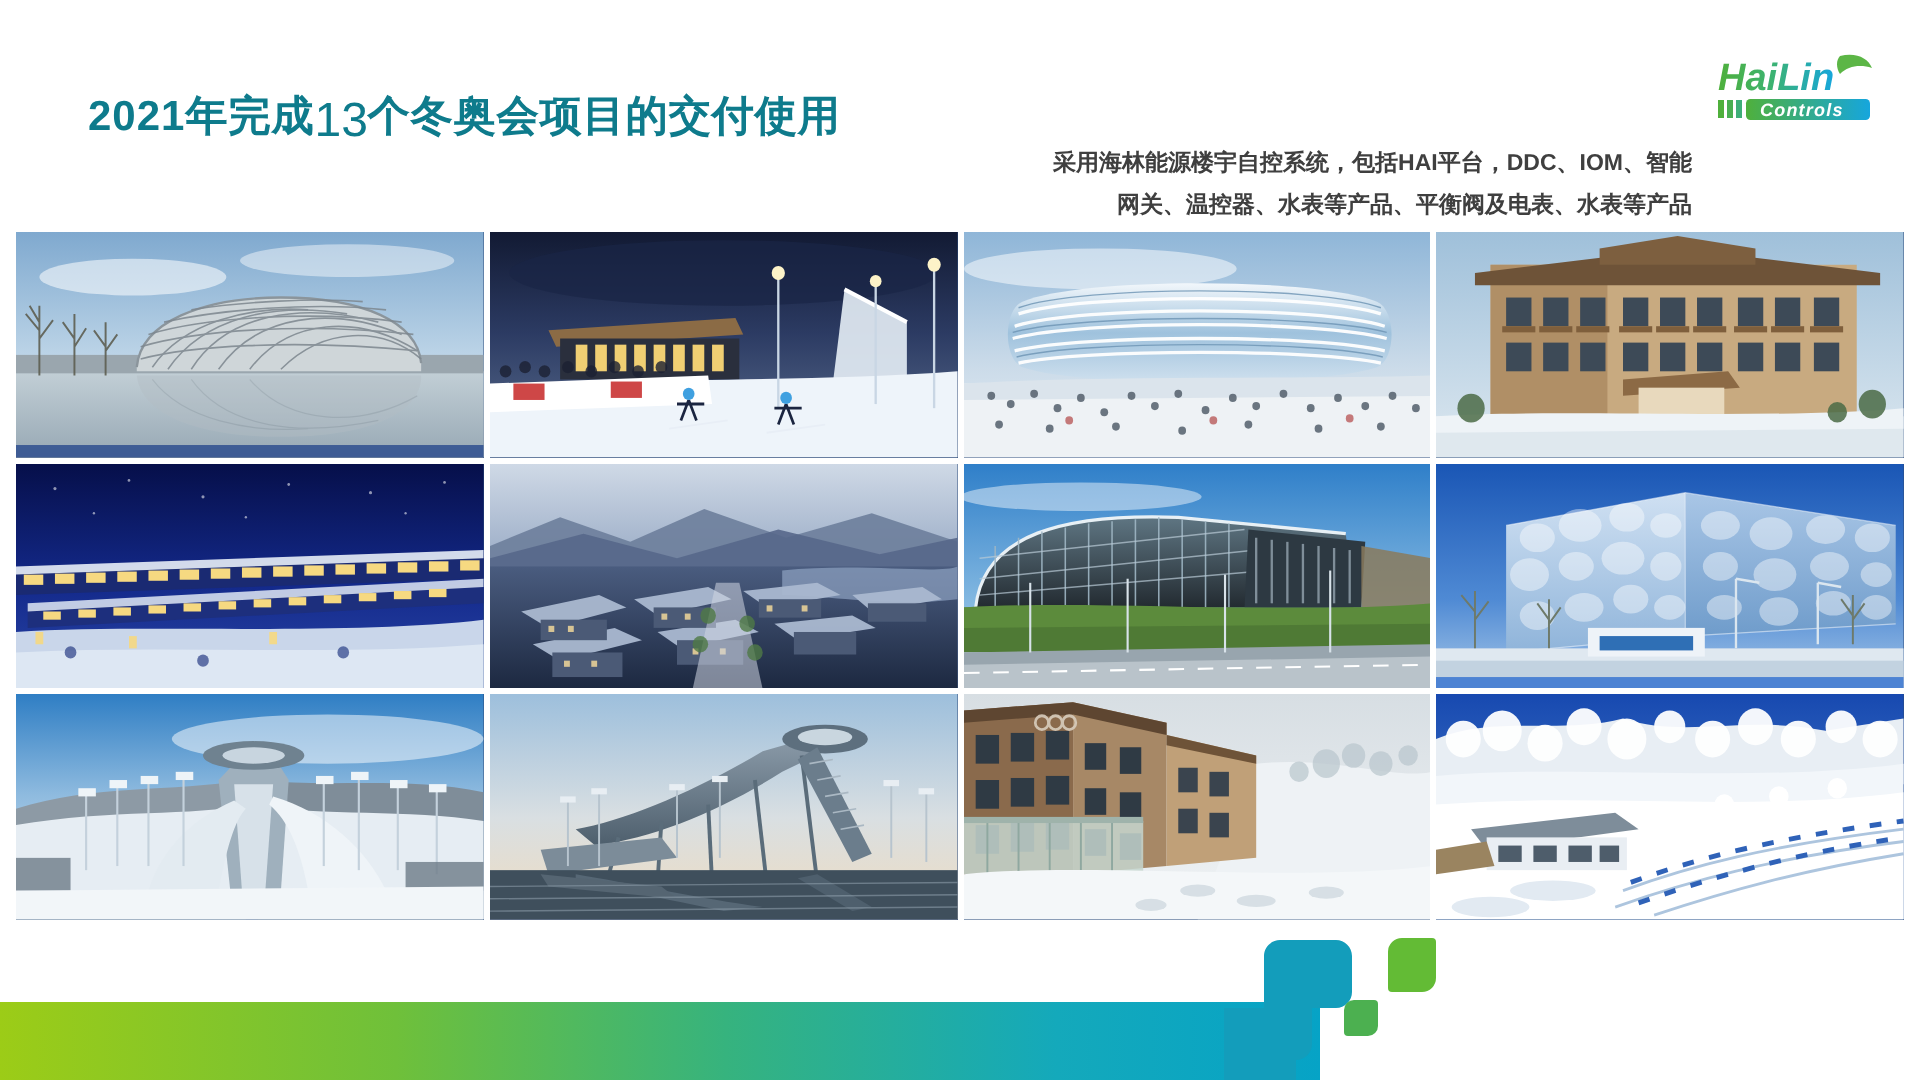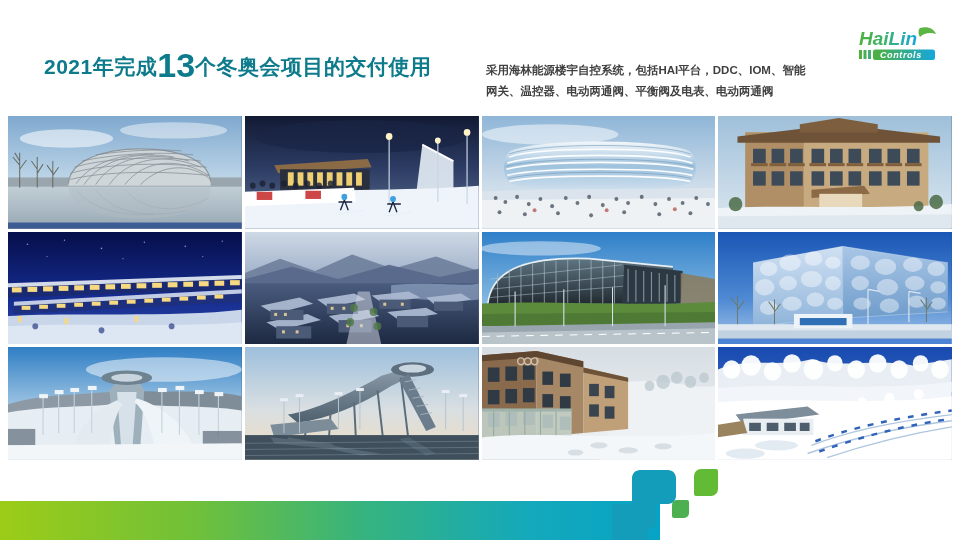--- a/index.html
+++ b/index.html
@@ -12,25 +12,26 @@
   .slide{position:absolute;inset:0;background:#fff;}
 
   
   .header{position:absolute;left:0;top:0;width:960px;height:112px;}
   .title{
     position:absolute;left:44px;top:48px;
     color:#0e7b8c;
     font-size:21px;font-weight:bold;letter-spacing:.5px;
     white-space:nowrap;line-height:1;
   }
-  .title .big{font-size:34px;font-weight:bold;line-height:1;vertical-align:-3px;letter-spacing:0;}
+  .title .big{font-size:24px;font-weight:normal;line-height:1;vertical-align:-3px;letter-spacing:0;}
   .desc{
-    position:absolute;left:486px;top:60px;width:360px;
+    position:absolute;left:486px;top:72px;width:360px;
     color:#3f3f3f;font-size:11.5px;line-height:21px;
     font-weight:bold;
+    text-align:right;
   }
   .desc .ln{display:block;white-space:nowrap;}
 
   
   .logo{position:absolute;left:858px;top:24px;width:92px;height:40px;text-align:center;}
   .logo svg{display:block;}
 
   
   .grid{
     position:absolute;left:8px;top:116px;
@@ -67,21 +68,21 @@
 <div class="slide">
 
   <div class="header">
 
     <div class="title">
       <span>2021年完成</span><span class="big">13</span><span>个冬奥会项目的交付使用</span>
     </div>
 
     <div class="desc">
       <span class="ln">采用海林能源楼宇自控系统，包括HAI平台，DDC、IOM、智能</span>
-      <span class="ln">网关、温控器、电动两通阀、平衡阀及电表、电动两通阀</span>
+      <span class="ln">网关、温控器、水表等产品、平衡阀及电表、水表等产品</span>
     </div>
 
     <div class="logo">
       <svg viewBox="0 0 92 40" xmlns="http://www.w3.org/2000/svg">
         <defs>
           <linearGradient id="lgWord" x1="0" y1="0" x2="1" y2="0">
             <stop offset="0%" stop-color="#4fb03c"></stop>
             <stop offset="45%" stop-color="#3db36f"></stop>
             <stop offset="100%" stop-color="#16a6dd"></stop>
           </linearGradient>

